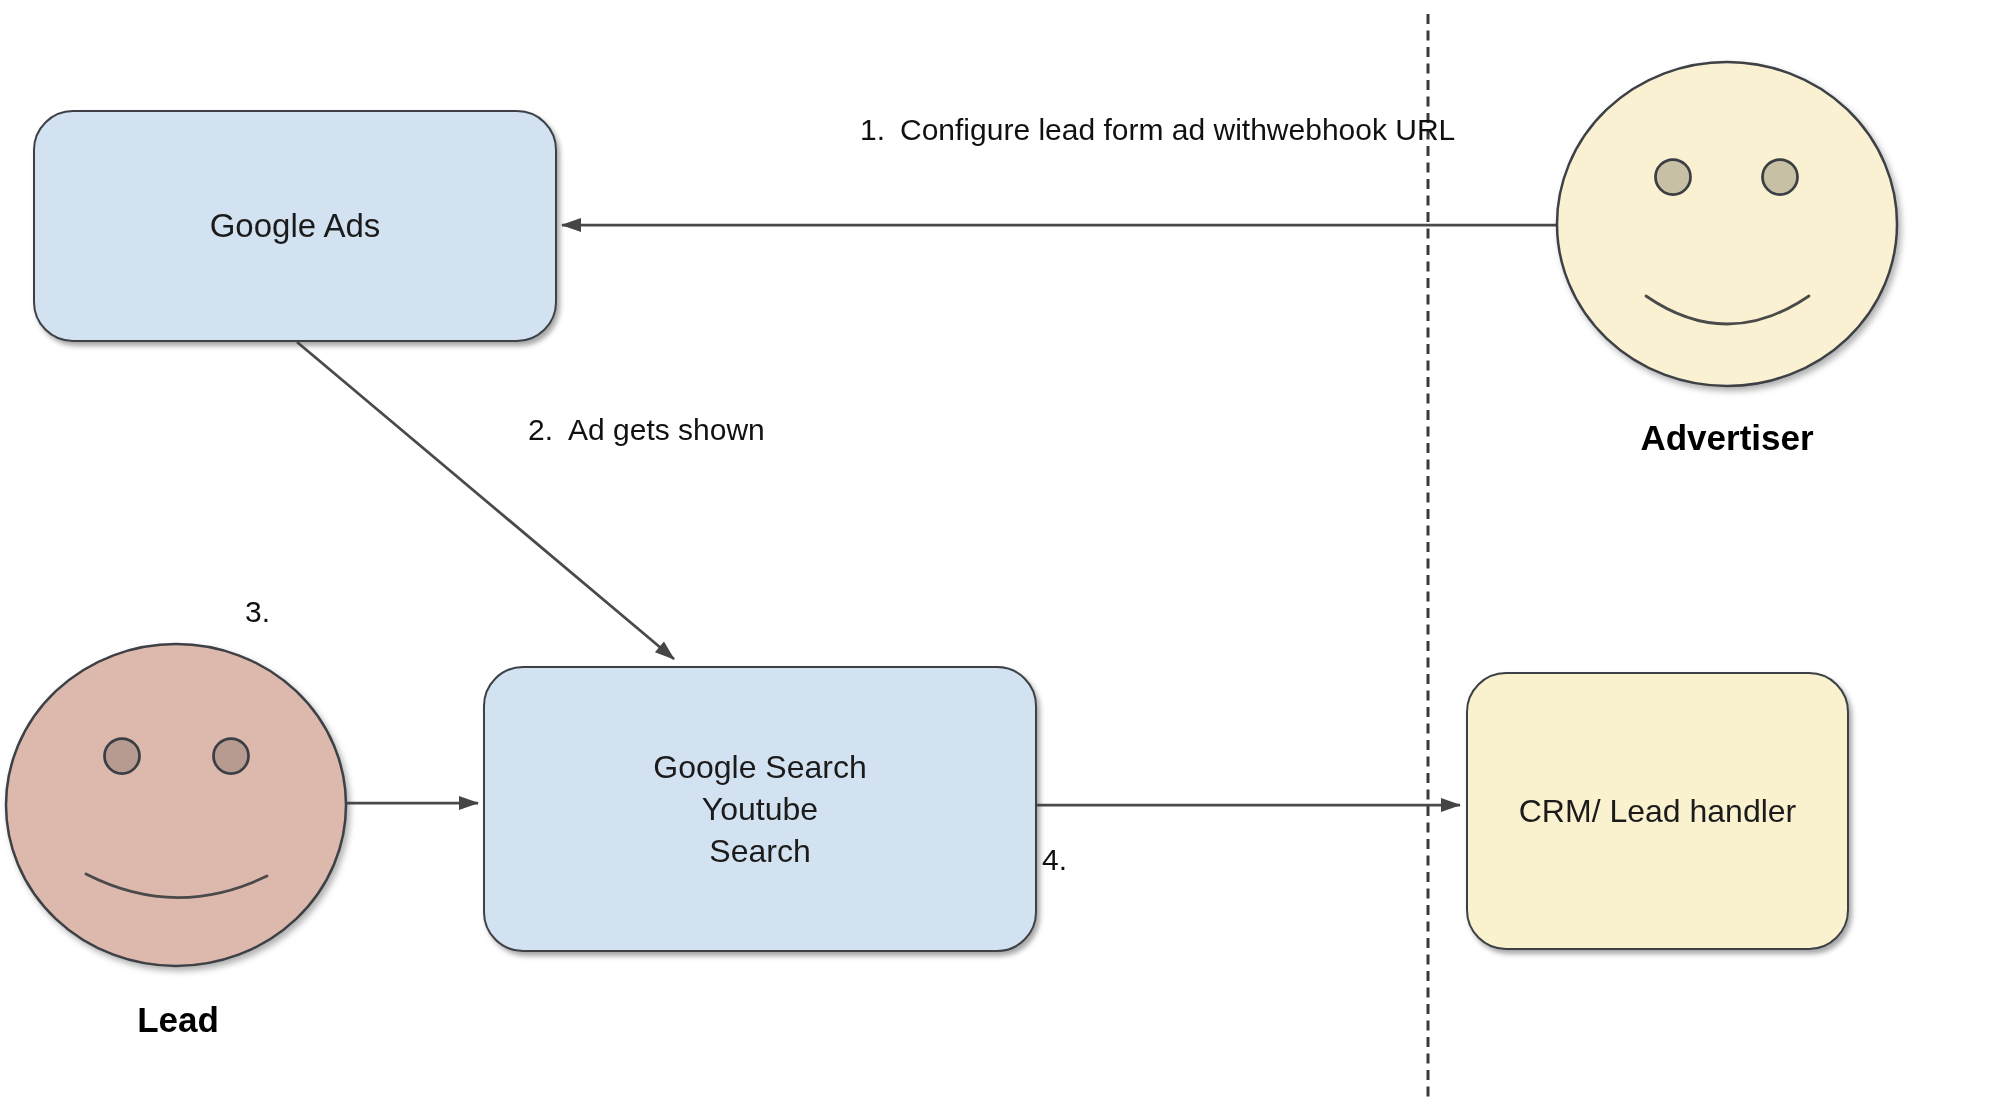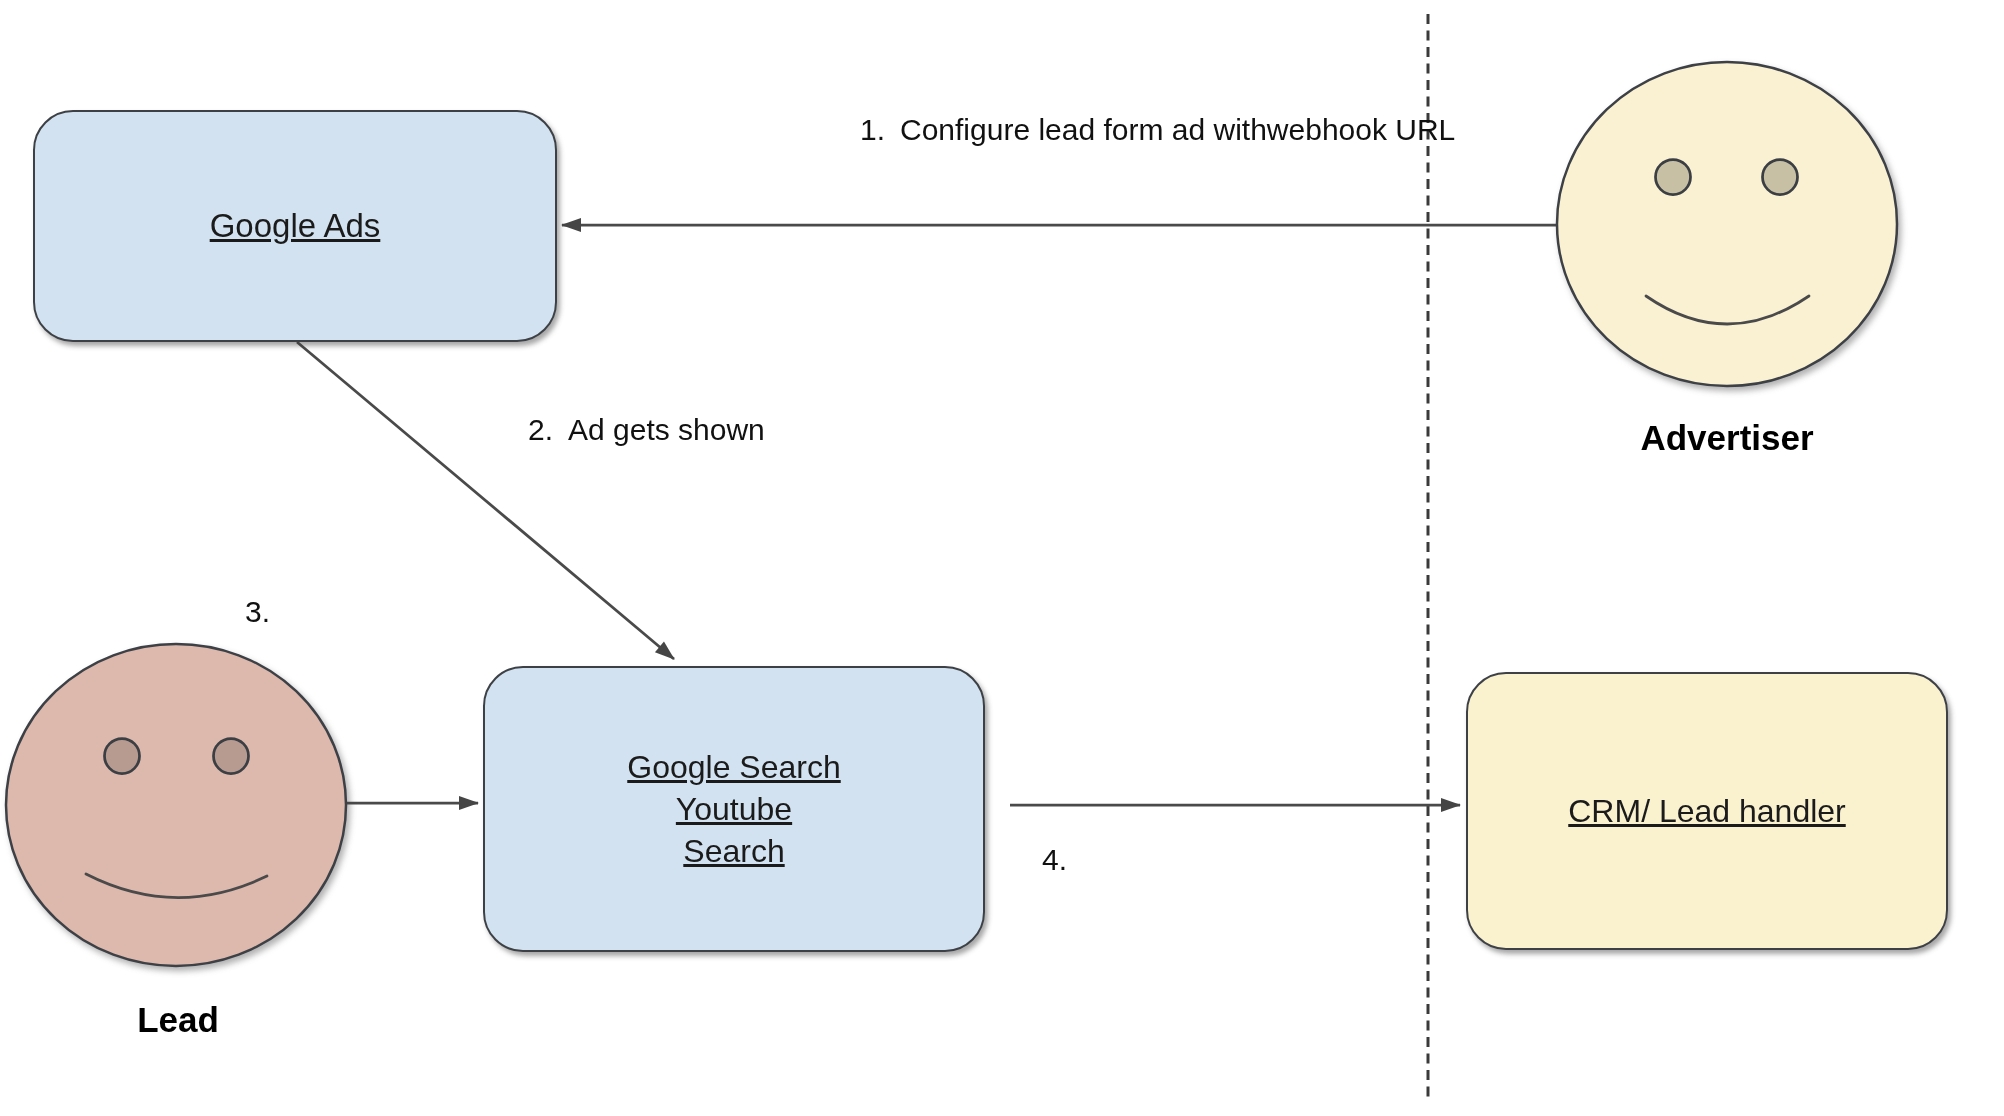--- a/index.html
+++ b/index.html
@@ -23,27 +23,26 @@
     box-shadow: 3px 4px 5px rgba(60,60,60,0.45);
     display: flex;
     flex-direction: column;
     align-items: center;
     justify-content: center;
     text-align: center;
     color: #1b1b1b;
     font-size: 32px;
     line-height: 42px;
     box-sizing: border-box;
-    text-decoration: underline;
   }
   .node.blue   { background: #d2e2f1; }
   .node.yellow { background: #faf1cf; }
   .node-google-ads { left: 33px;   top: 110px; width: 524px; height: 232px; font-size: 33px; }
-  .node-surfaces   { left: 483px;  top: 666px; width: 502px; height: 286px; }
-  .node-crm        { left: 1466px; top: 672px; width: 482px; height: 278px; }
+  .node-surfaces   { left: 483px;  top: 666px; width: 554px; height: 286px; }
+  .node-crm        { left: 1466px; top: 672px; width: 383px; height: 278px; }
 
   .actor-label {
     position: absolute;
     transform: translateX(-50%);
     font-size: 35px;
     font-weight: 700;
     color: #000000;
     white-space: nowrap;
   }
   .actor-label.advertiser { left: 1727px; top: 418px; }

